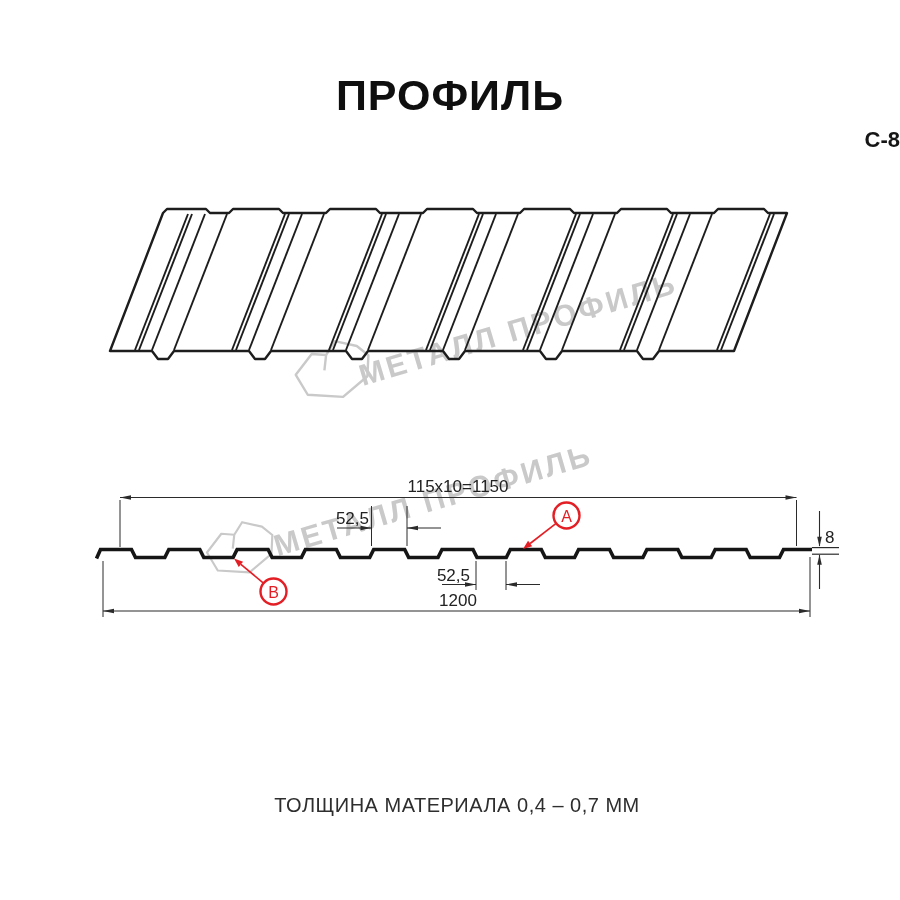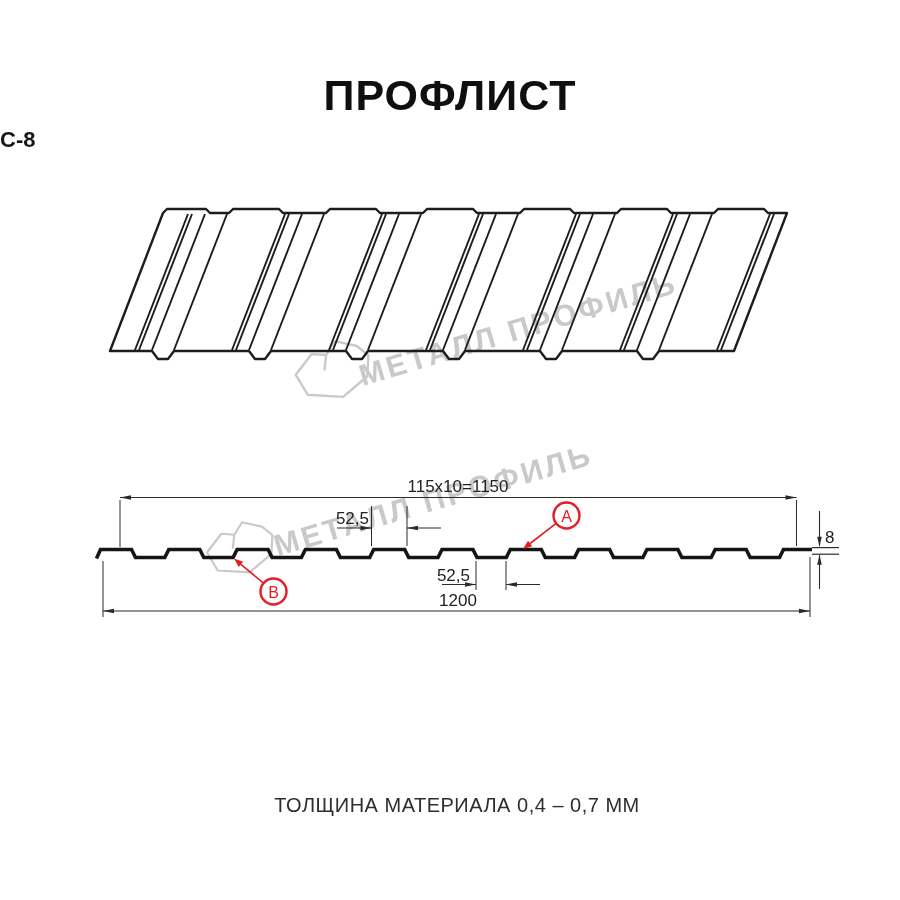--- a/index.html
+++ b/index.html
@@ -1,35 +1,35 @@
 <!DOCTYPE html>
 <html><head>
 <meta charset="utf-8">
 <style>
   html,body{margin:0;padding:0;background:#fff;}
   .page{position:relative;width:900px;height:900px;background:#fff;overflow:hidden;
         font-family:"Liberation Sans",sans-serif;}
   .title{position:absolute;top:74px;left:0;width:900px;text-align:center;
          font-size:43px;font-weight:800;letter-spacing:1px;color:#0f0f0f;line-height:1;}
-  .subtitle{position:absolute;top:129px;left:0;width:900px;text-align:left;
+  .subtitle{position:absolute;top:129px;left:0;width:900px;text-align:right;
          font-size:22px;font-weight:600;color:#161616;line-height:1;}
   .footer{position:absolute;top:793px;left:0;width:900px;text-align:center;
          font-size:20px;font-weight:500;letter-spacing:.5px;color:#2e2e2e;line-height:1.2;padding-left:7px;}
   svg{position:absolute;top:0;left:0;}
   .wm-text{font-family:"Liberation Sans",sans-serif;font-size:30px;font-weight:700;
            letter-spacing:3px;}
   .dim-label{font-family:"Liberation Sans",sans-serif;font-size:17px;fill:#222;}
   .callout-letter{font-family:"Liberation Sans",sans-serif;font-size:16px;font-weight:500;}
 </style>
 </head>
 <body>
 
 <div class="page">
 
-  <div class="title">ПРОФЛИСТ</div>
+  <div class="title">ПРОФИЛЬ</div>
   <div class="subtitle">С-8</div>
 
   <svg width="900" height="900" viewBox="0 0 900 900">
 
     <g>
       <g transform="translate(288,352) rotate(-15) scale(0.80)">
         <path d="M2,30 L28,10 L45,16 L60,2 L85,15 L96,30 L88,55 L52,72 L10,58 Z M45,16 L38,34" fill="none" stroke-width="3" stroke-linejoin="round" stroke="#c9c9c9"></path>
       </g>
       <text class="wm-text" text-anchor="middle" transform="translate(521,339) rotate(-16.5)" fill="#c9c9c9">МЕТАЛЛ ПРОФИЛЬ</text>
 

